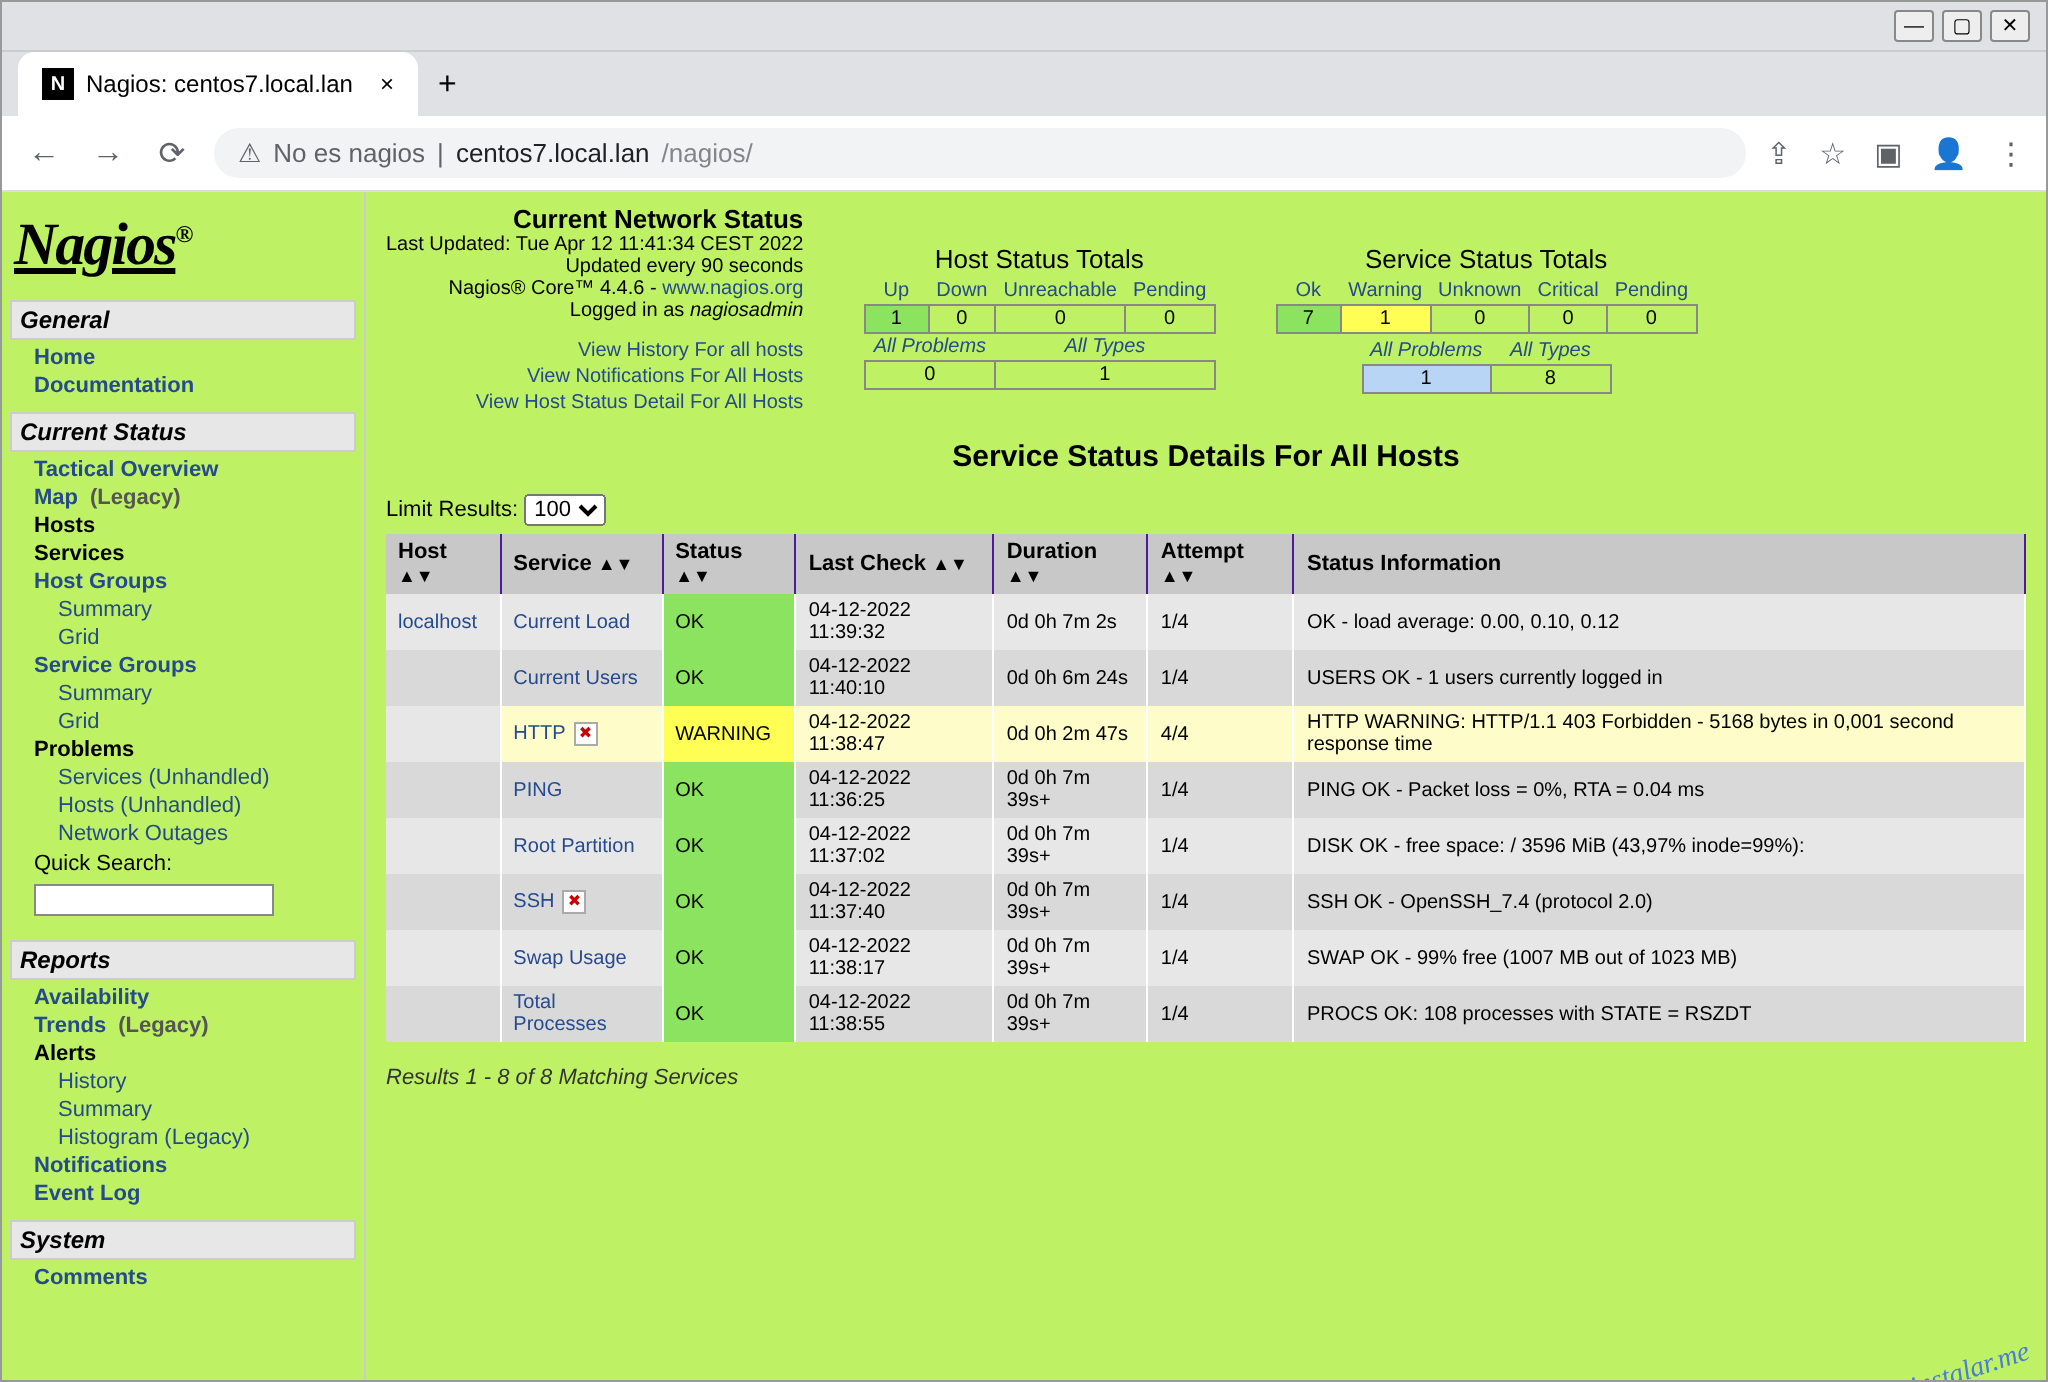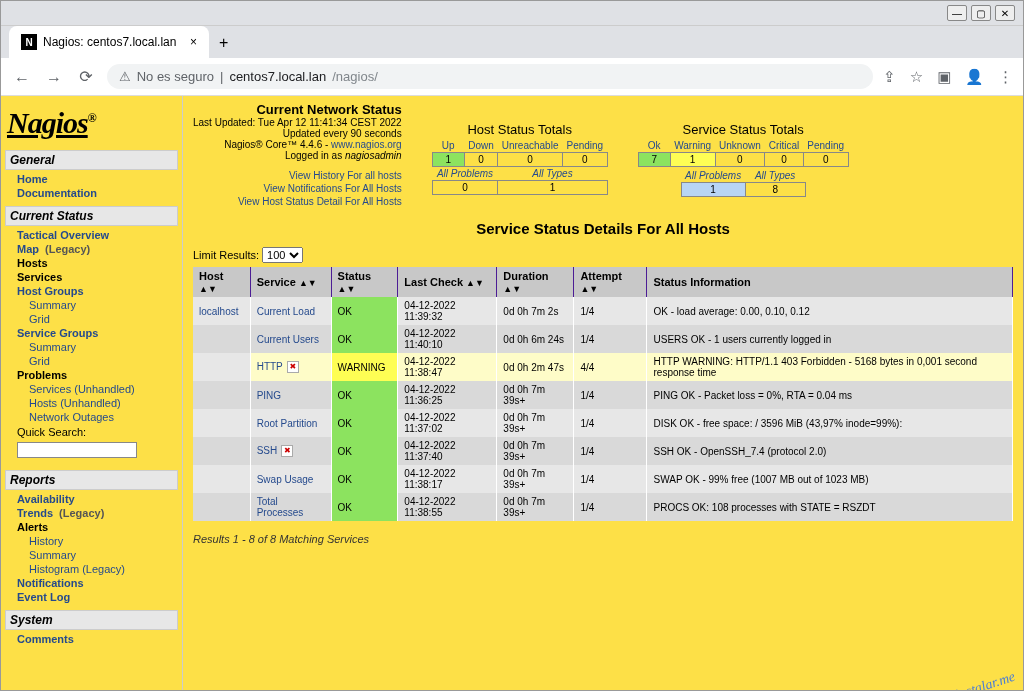--- a/index.html
+++ b/index.html
@@ -15,21 +15,21 @@
 .tab-close { margin-left: auto; cursor: pointer; }
 .new-tab { padding: 6px 10px; font-size: 16px; cursor: pointer; }
 .addr-bar { display: flex; align-items: center; gap: 10px; padding: 6px 10px; background: #fff; border-bottom: 1px solid #ddd; }
 .nav-btn { width: 22px; height: 22px; display: flex; align-items: center; justify-content: center; color: #5f6368; cursor: pointer; font-size: 16px; }
 .url-box { flex: 1; display: flex; align-items: center; gap: 6px; background: #f1f3f4; border-radius: 14px; padding: 5px 12px; font-size: 13px; color: #5f6368; }
 .url-main { color: #202124; }
 .url-path { color: #80868b; }
 .addr-icons { display: flex; gap: 14px; color: #5f6368; font-size: 15px; }
 
 
-.page { flex: 1; display: flex; overflow: hidden; background: #fde047; }
+.page { flex: 1; display: flex; overflow: hidden; background: #bef264; }
 .sidebar { width: 182px; border-right: 1px solid #ccc; padding: 6px 4px; overflow-y: auto; }
 .logo { font-family: "Times New Roman", serif; font-size: 30px; font-weight: bold; font-style: italic; padding: 4px 2px 8px; letter-spacing: -1px; }
 .logo-reg { font-size: 12px; vertical-align: super; }
 .nav-header { background: #e7e7e7; border: 1px solid #ccc; padding: 2px 4px; font-weight: bold; font-size: 12px; margin-top: 2px; font-style: italic; }
 .nav-list { padding: 2px 0 4px; }
 .nav-item { padding: 1px 4px 1px 12px; font-size: 11px; }
 .nav-item a { color: #254A8D; text-decoration: none; }
 .nav-item.bold a, .nav-item.bold { font-weight: bold; }
 .nav-sub { padding-left: 24px; }
 .nav-sub a { color: #254A8D; font-weight: normal; }
@@ -96,21 +96,21 @@
       <span class="tab-close">×</span>
     </div>
     <div class="new-tab">+</div>
   </div>
   <div class="addr-bar">
     <div class="nav-btn">←</div>
     <div class="nav-btn">→</div>
     <div class="nav-btn">⟳</div>
     <div class="url-box">
       <span>⚠</span>
-      <span>No es seguro</span>
+      <span>No es nagios</span>
       <span>|</span>
       <span class="url-main">centos7.local.lan</span>
         <span class="url-path">/nagios/</span>
     </div>
     <div class="addr-icons">
       <span>⇪</span>
       <span>☆</span>
       <span>▣</span>
       <span>👤</span>
       <span>⋮</span>

